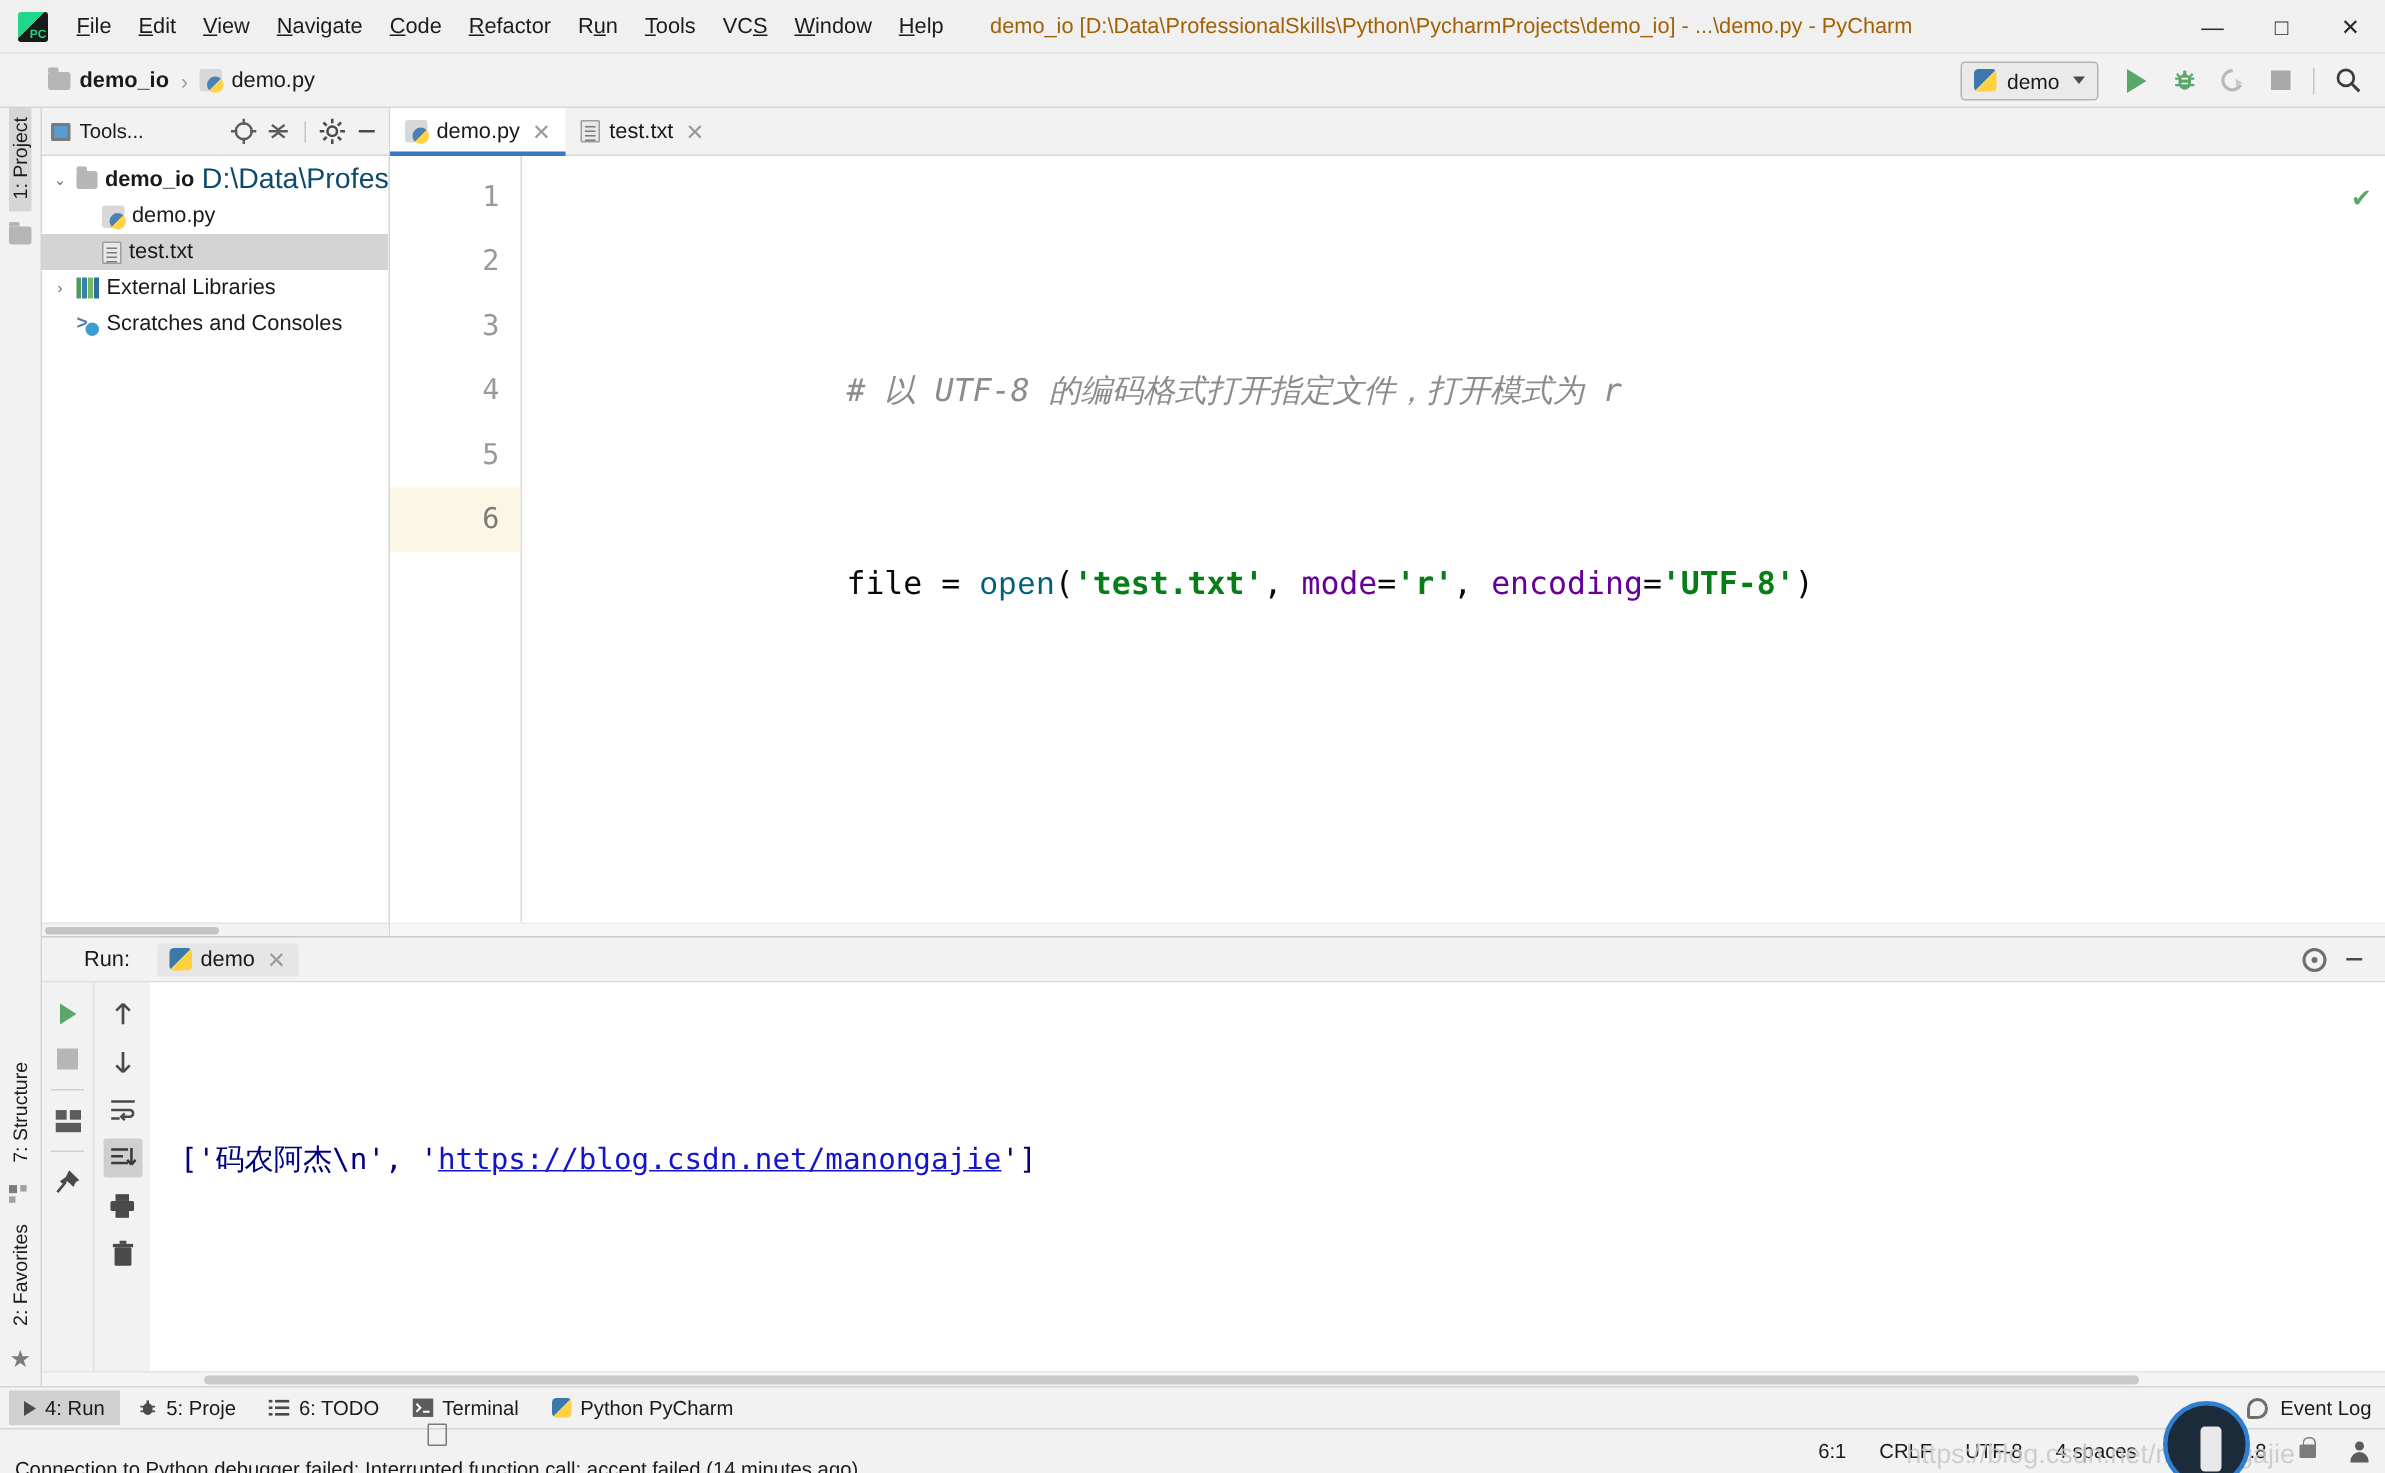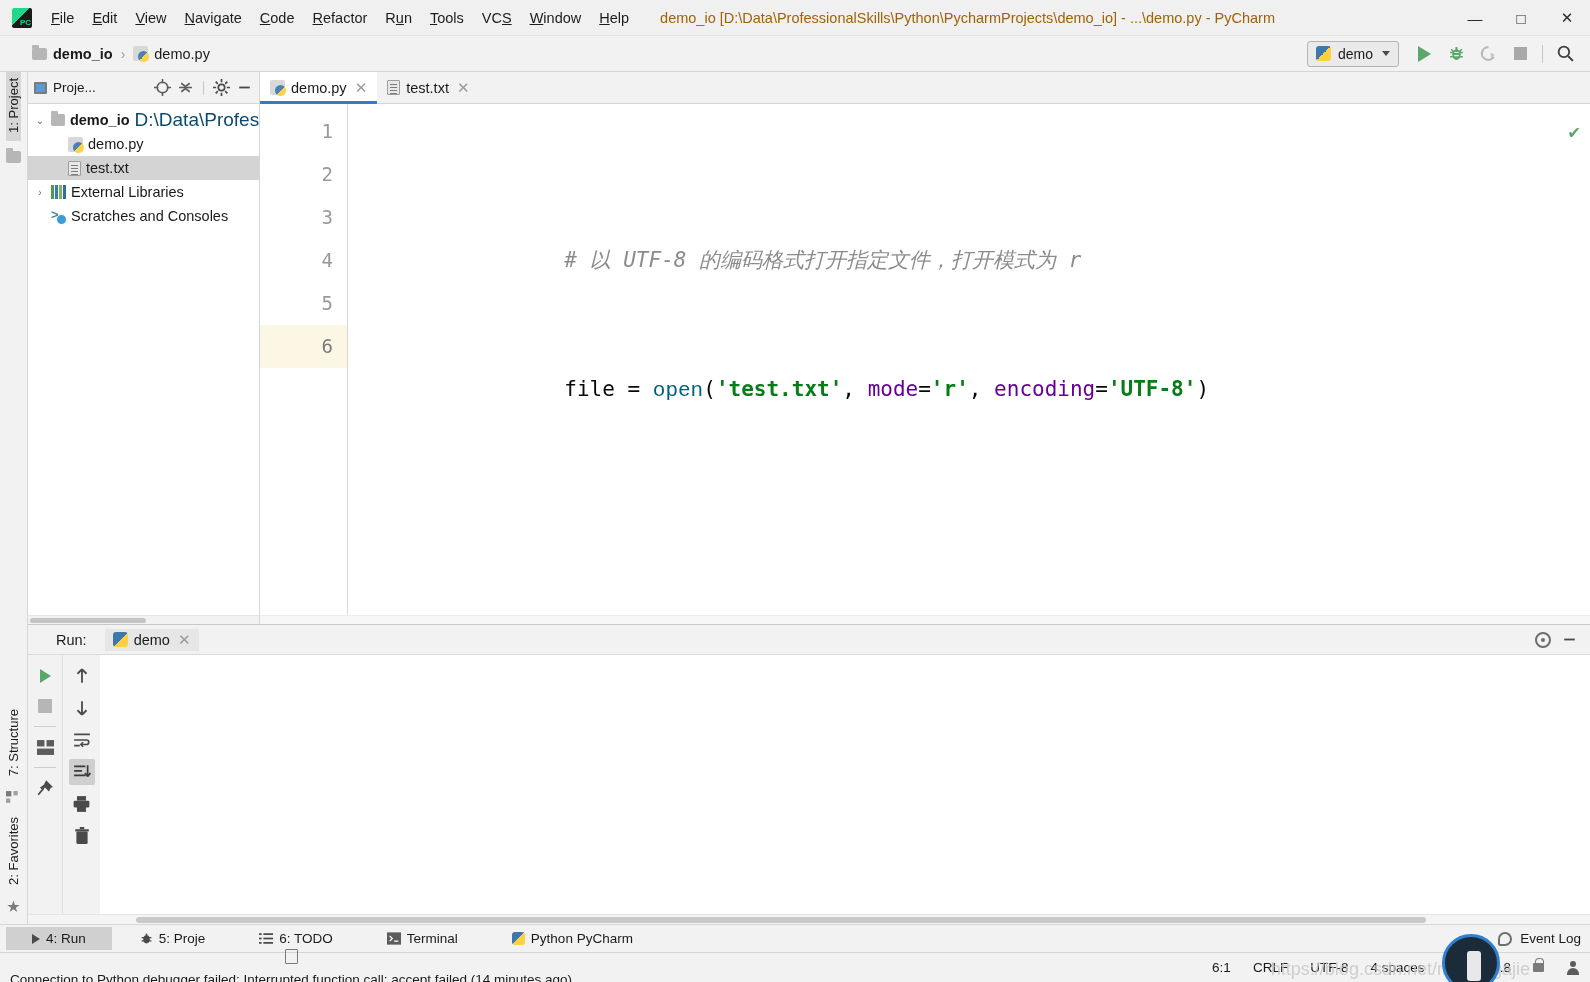--- a/index.html
+++ b/index.html
@@ -201,21 +201,21 @@
   .console a { color: #1414cc; text-decoration: underline; }
   .console-scroll { height: 10px; background: #f4f4f4; border-top: 1px solid #e4e4e4; position: relative; }
   .console-scroll::after { content: ""; position: absolute; left: 108px; top: 2px; width: 1290px; height: 6px;
                            background: #c9c9c9; border-radius: 3px; }
 
   
   .toolwin-bar {
     height: 28px; min-height: 28px; background: #f2f2f2; display: flex; align-items: center;
     border-top: 1px solid #d6d6d6; padding-left: 6px; gap: 2px;
   }
-  .tw-item { display: flex; align-items: center; gap: 6px; padding: 4px 26px; font-size: 13.5px; }
+  .tw-item { display: flex; align-items: center; gap: 6px; padding: 4px 10px; font-size: 13.5px; }
   .tw-item.active { background: #d0d0d0; }
   .tw-right { margin-left: auto; display: flex; align-items: center; gap: 8px; padding-right: 9px; }
 
   .statusbar {
     height: 30px; min-height: 30px; background: #f2f2f2; display: flex; align-items: center;
     border-top: 1px solid #d6d6d6; padding: 0 10px; gap: 8px; font-size: 13.5px; position: relative;
   }
   .sb-left { display: flex; align-items: center; gap: 8px; flex-direction: column; }
   .sb-right { margin-left: auto; display: flex; align-items: center; gap: 22px; }
   .sb-doc { width: 13px; height: 15px; border: 1.5px solid #7b7b7b; border-radius: 1px; }
@@ -329,21 +329,21 @@
       <div class="rail-label">2: Favorites</div>
       <div style="font-size:16px;color:#7b7b7b;margin:4px 0 8px">★</div>
     </div>
 
     <div style="flex:1; display:flex; flex-direction:column; min-width:0;">
       <div style="flex:1; display:flex; min-height:0;">
 
         <div class="project-panel">
           <div class="panel-head">
             <span class="blue-sq"></span>
-            <span class="panel-title">Proje...</span>
+            <span class="panel-title">Tools...</span>
             <div style="flex:1"></div>
             <div class="panel-ico">
               <svg width="17" height="17" viewBox="0 0 16 16">
                 <circle cx="8" cy="8" r="5" stroke="#5c5c5c" stroke-width="1.5" fill="none"></circle>
                 <path d="M8 0v4M8 12v4M0 8h4M12 8h4" stroke="#5c5c5c" stroke-width="1.5"></path>
               </svg>
             </div>
             <div class="panel-ico">
               <svg width="17" height="17" viewBox="0 0 16 16">
                 <path d="M4 4l4 3 4-3M4 12l4-3 4 3" stroke="#5c5c5c" stroke-width="1.5" fill="none"></path>
@@ -509,20 +509,21 @@
             <div class="ricon">
               <svg width="18" height="18" viewBox="0 0 16 16">
                 <rect x="3" y="4" width="10" height="11" rx="1" fill="#4a4a4a"></rect>
                 <rect x="2" y="2" width="12" height="2" fill="#4a4a4a"></rect>
                 <rect x="6" y="0" width="4" height="2" fill="#4a4a4a"></rect>
               </svg>
             </div>
           </div>
 
           <div class="console">
+            <div><span>['码农阿杰\n', '</span><a href="#">https://blog.csdn.net/manongajie</a><span>']</span></div>
             
             
           </div>
         </div>
         <div class="console-scroll"></div>
       </div>
     </div>
   </div>
 
   <div class="toolwin-bar">

